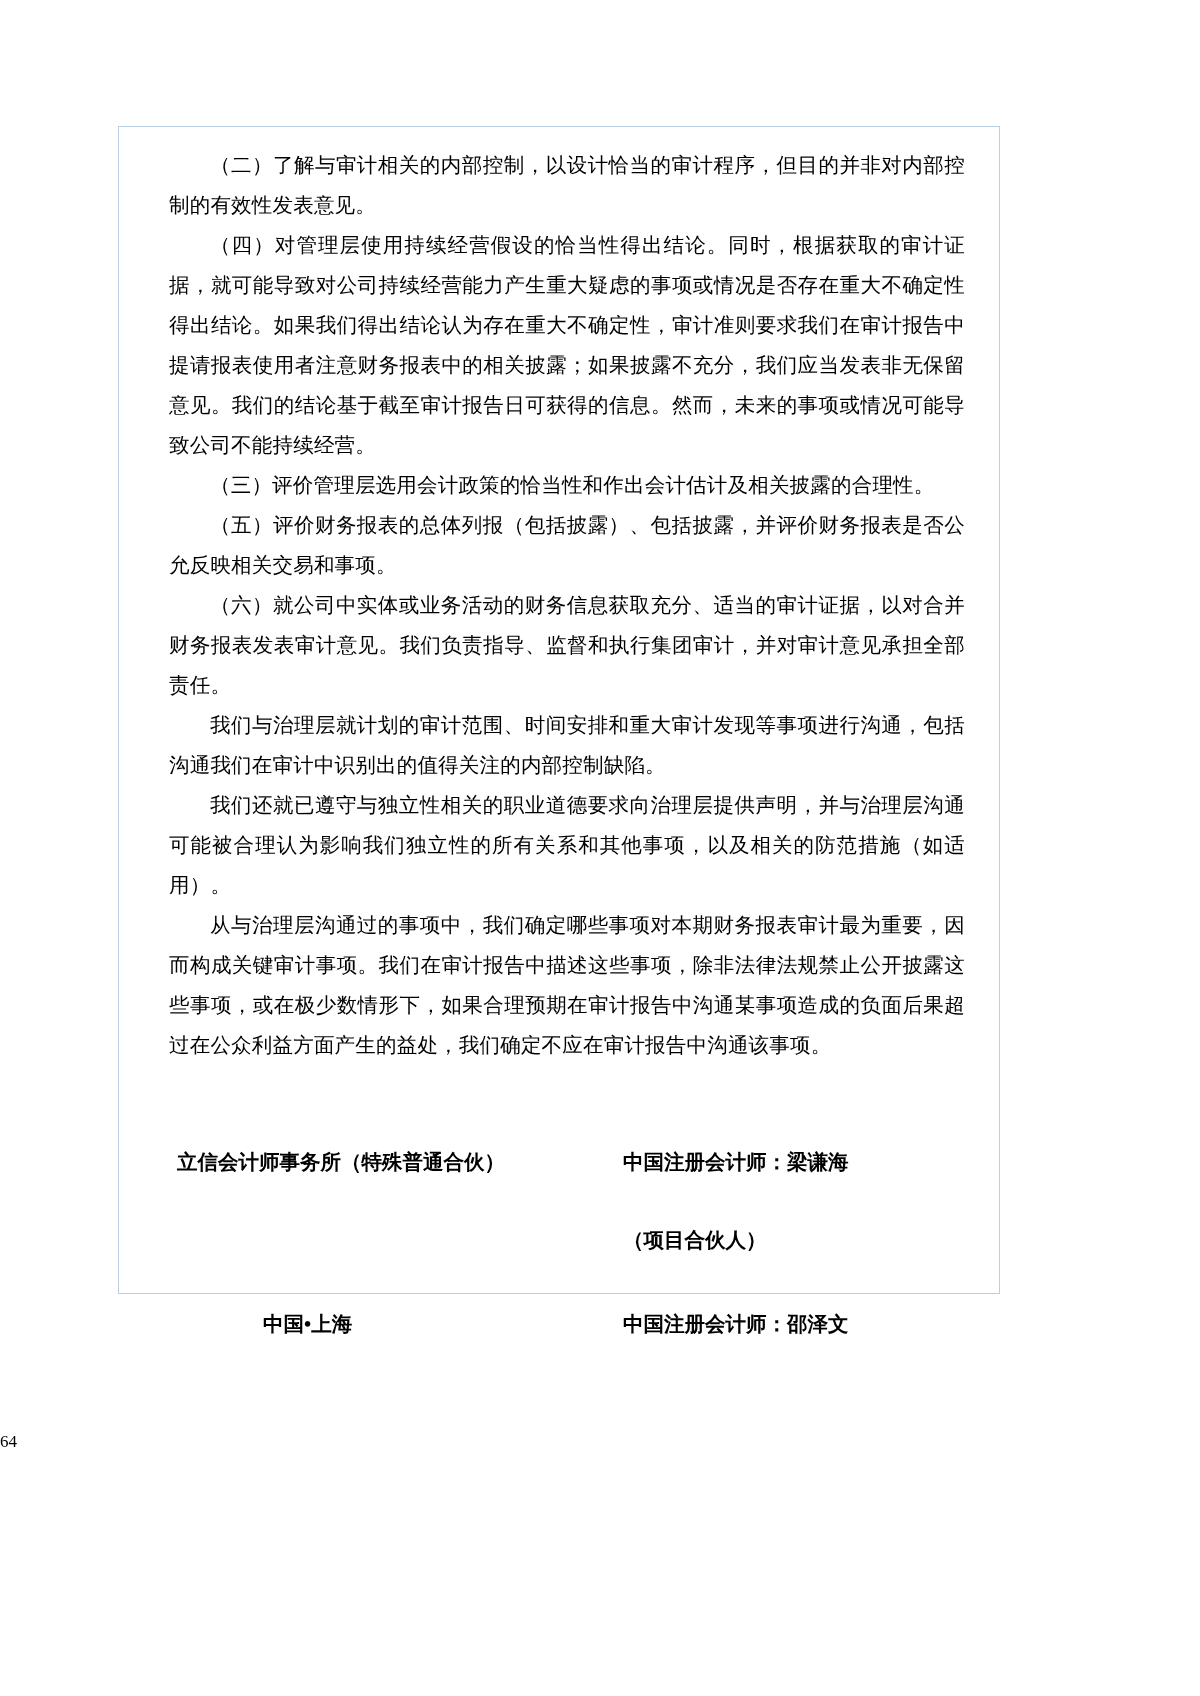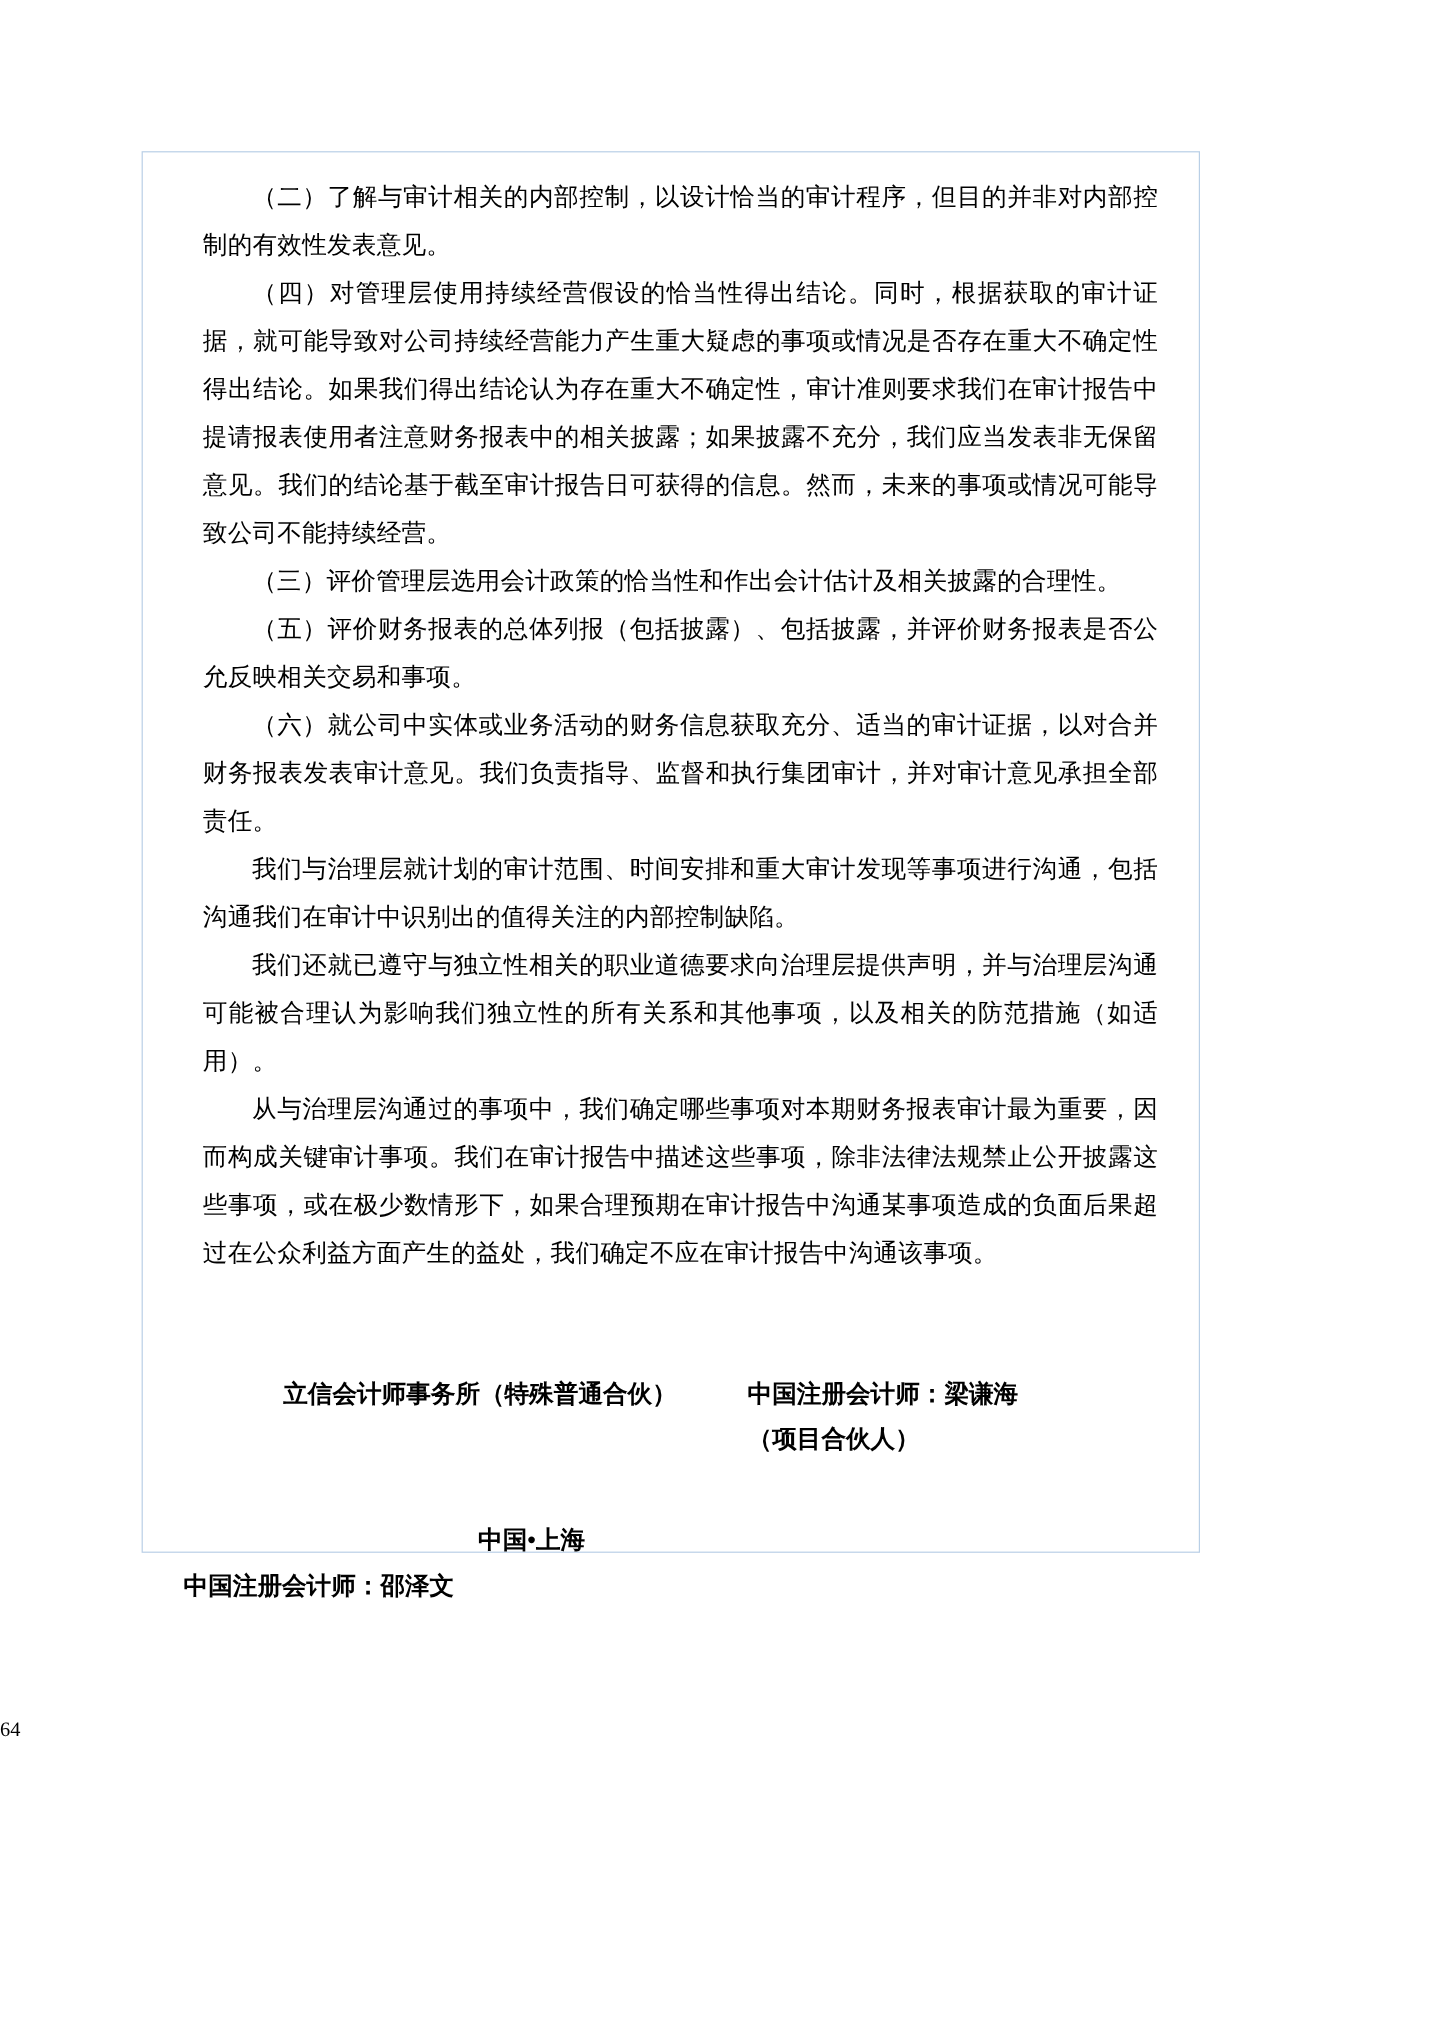--- a/index.html
+++ b/index.html
@@ -51,43 +51,42 @@
     display: flex;
     align-items: flex-start;
     font-size: 20.5px;
     line-height: 38px;
   }
   .sig-left {
     width: 470px;
     padding-left: 24px;
     box-sizing: border-box;
     font-weight: bold;
-    text-align: center;
   }
   .sig-right {
     flex: 1;
     font-weight: bold;
   }
   .sig-row.row2 {
     margin-top: 46px;
-    flex-direction: column;
   }
   .sig-left.center {
     padding-left: 110px;
     font-weight: bold;
   }
   .sig-row.row3 {
     margin-top: 44px;
   }
   .sig-date {
     padding-left: 0;
     font-weight: bold;
   }
   .sub-line {
     font-weight: bold;
+    margin-top: 40px;
   }
   .page-number {
     position: absolute;
     left: 0;
     top: 1432px;
     width: 1200px;
     font-size: 17px;
     font-family: "Liberation Serif", serif;
     color: #000;
   }

